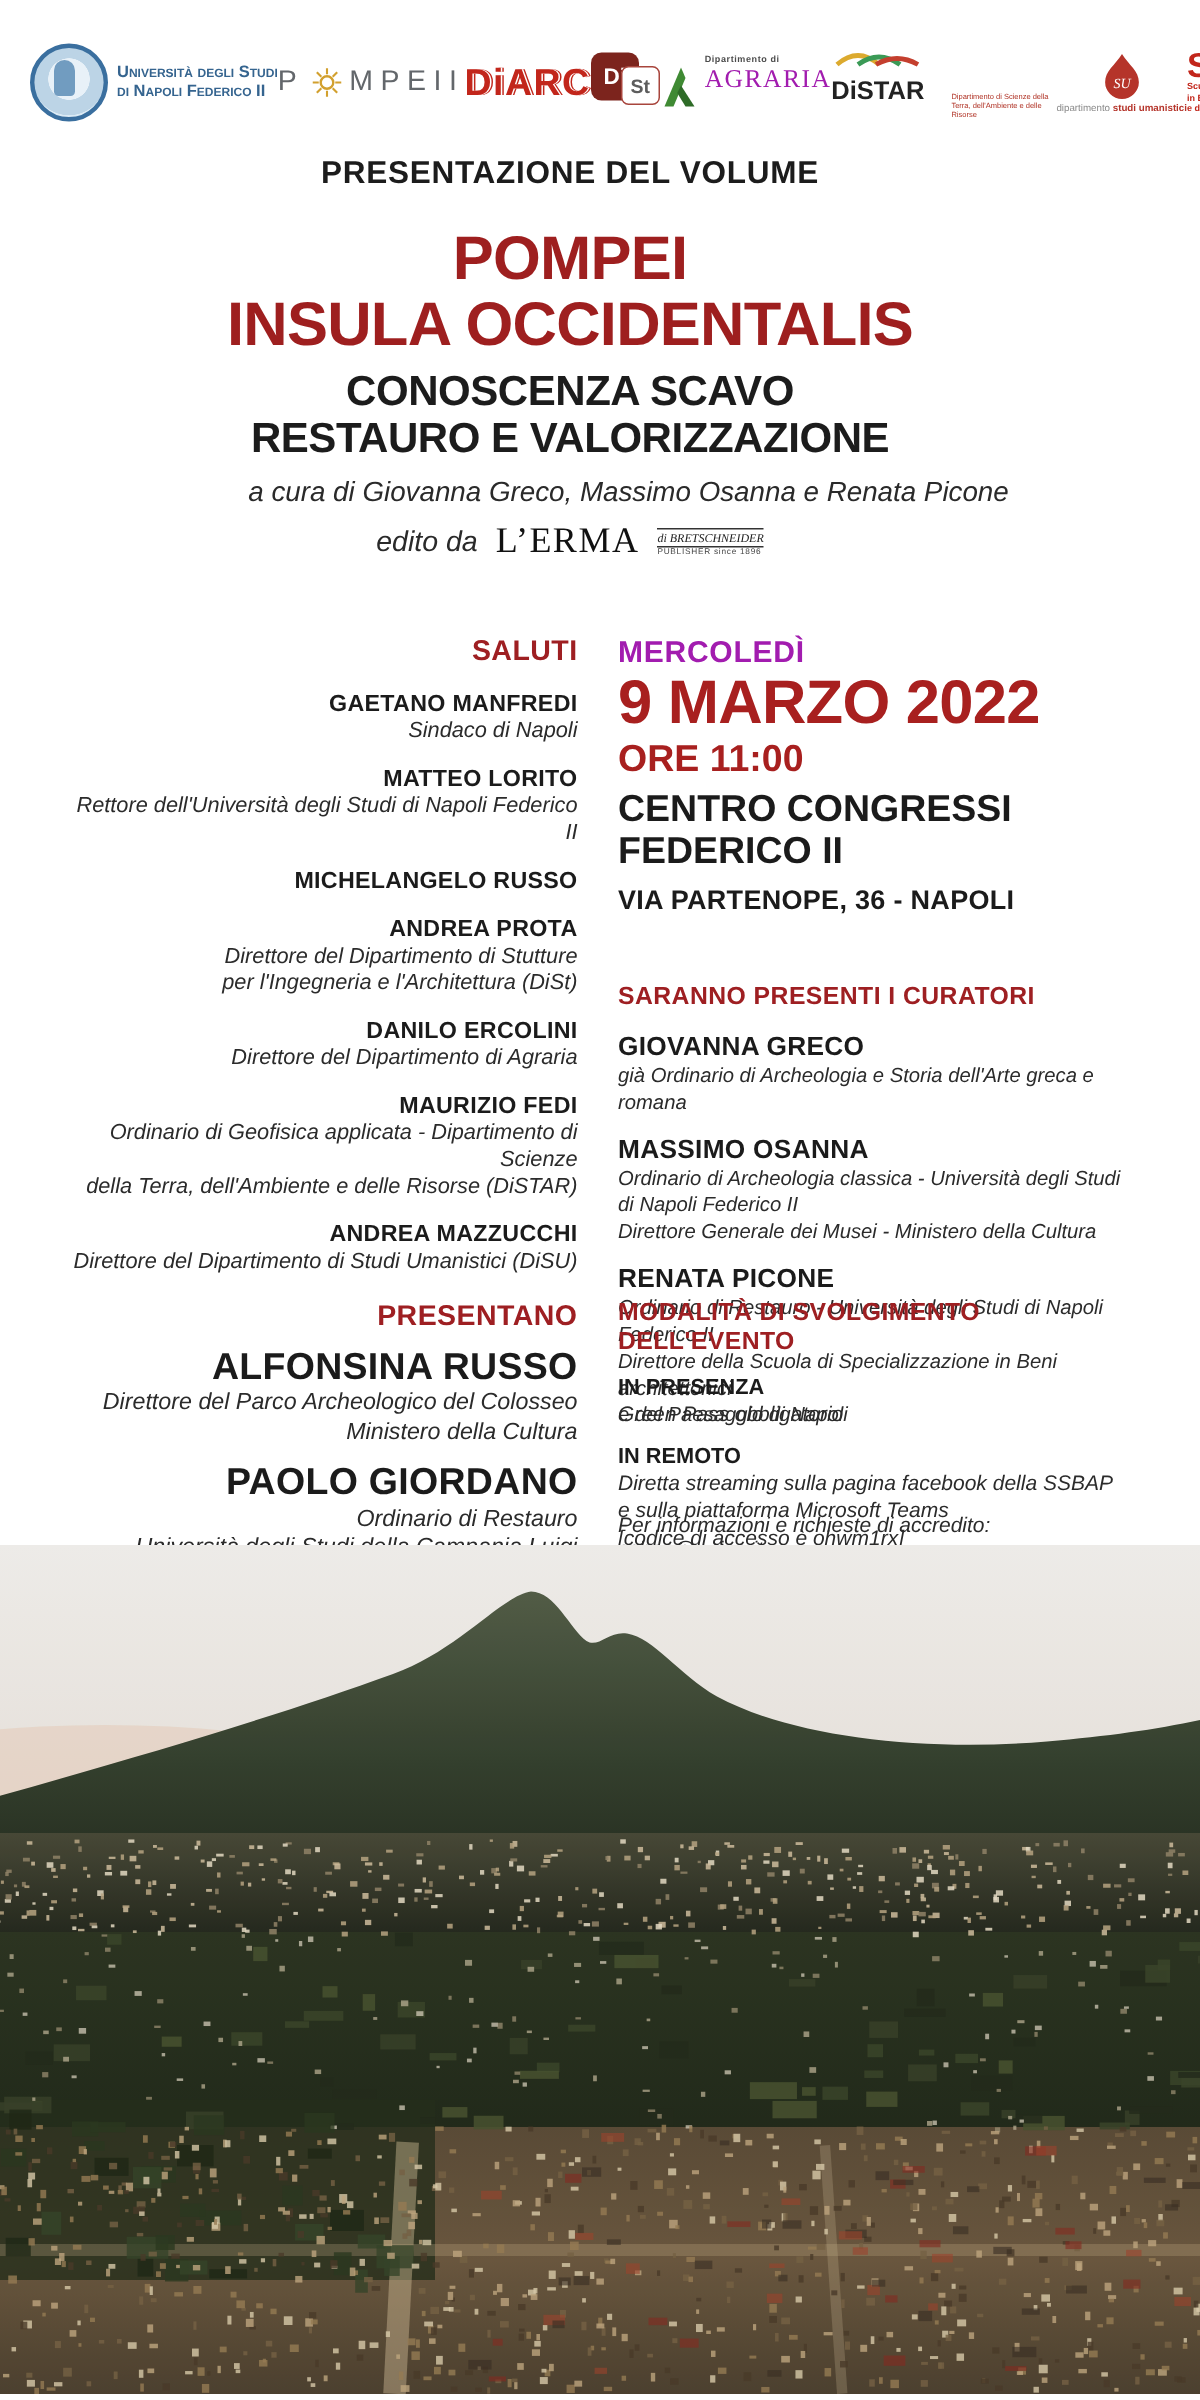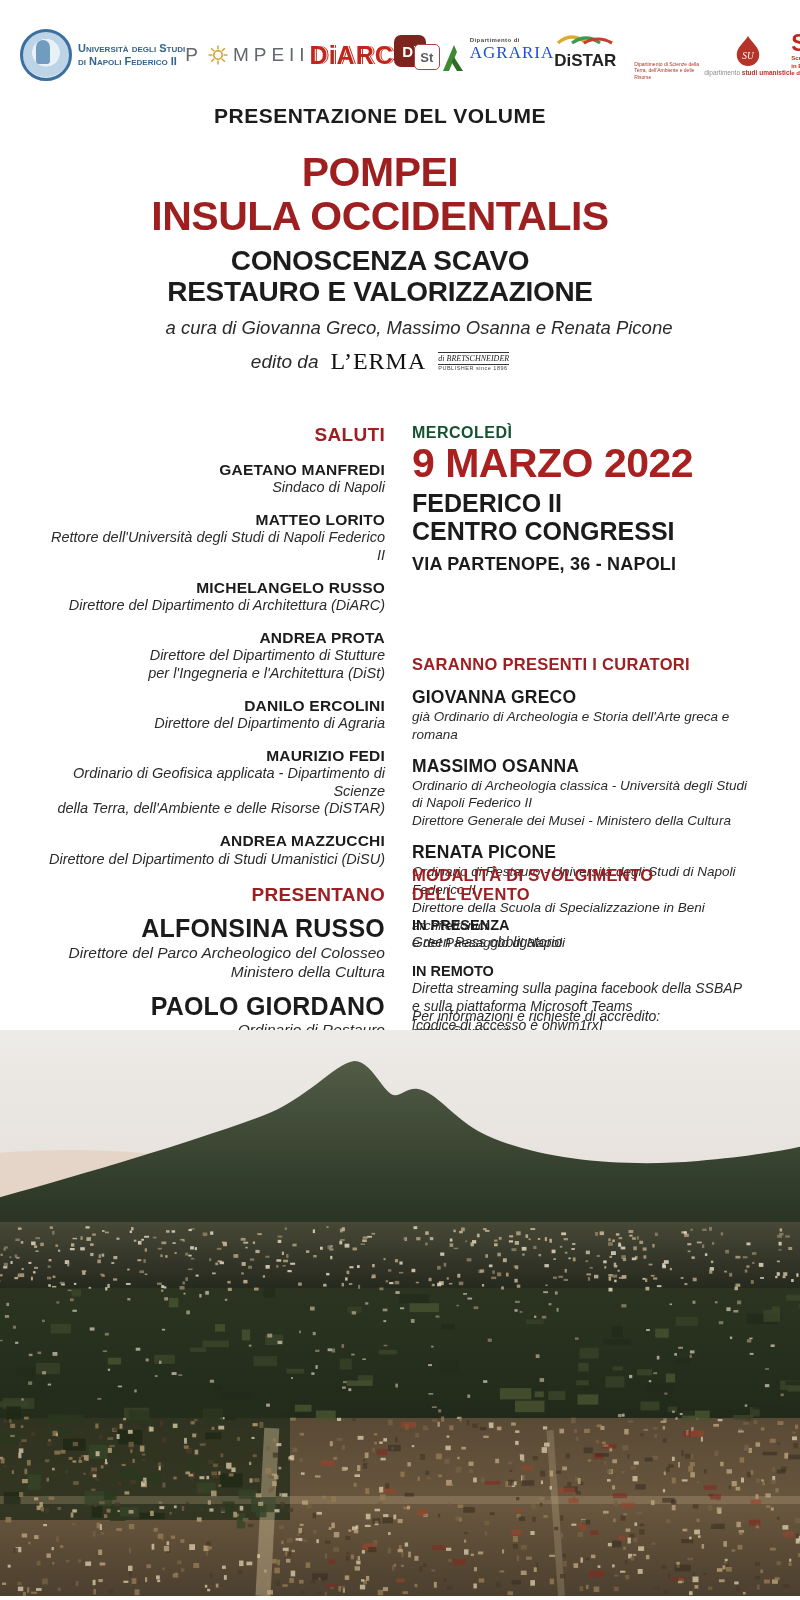--- a/index.html
+++ b/index.html
@@ -22,21 +22,21 @@
   .diarc{color:#c2261b;font-weight:800;font-size:25px;letter-spacing:1px;
          text-shadow:1px 0 0 #ffffff,2px 0 0 #c2261b;}
   .dist{position:relative;width:46px;height:40px;}
   .dist .di{position:absolute;left:0;top:0;width:32px;height:32px;background:#7c241d;border-radius:7px;
             color:#fff;font-weight:bold;font-size:15px;display:flex;align-items:center;justify-content:center;}
   .dist .st{position:absolute;left:20px;top:9px;width:24px;height:24px;background:#fff;border:1.5px solid #a8453c;
             border-radius:5px;color:#5d5d5d;font-weight:bold;font-size:13px;display:flex;align-items:center;justify-content:center;}
   .agraria{display:flex;align-items:flex-end;gap:4px;}
   .agraria-a{width:26px;height:30px;}
   .agraria-text .small{font-size:6px;font-weight:bold;color:#4c4c4c;letter-spacing:.4px;}
-  .agraria-text .big{font-family:"Liberation Serif",serif;font-size:17px;color:#1d4ed8;letter-spacing:1px;}
+  .agraria-text .big{font-family:"Liberation Serif",serif;font-size:17px;color:#a21caf;letter-spacing:1px;}
   .distar{display:flex;flex-direction:column;align-items:flex-start;}
   .distar-row{display:flex;align-items:baseline;gap:18px;}
   .distar-name{font-weight:800;font-size:17px;color:#222;}
   .distar-sub{font-size:5px;color:#b03326;width:70px;line-height:1.25;}
   .su{display:flex;flex-direction:column;align-items:center;gap:2px;}
   .su-label{font-size:6.5px;color:#8a8a8a;}
   .su-label b{color:#b5342a;}
   .ssbap{display:flex;flex-direction:column;align-items:flex-start;line-height:1;}
   .ssbap-name{color:#c2261b;font-weight:800;font-size:23px;letter-spacing:.5px;position:relative;}
   .ssbap-sub{color:#c2261b;font-size:6px;font-weight:bold;line-height:1.3;}
@@ -65,21 +65,21 @@
   .big-head{margin-top:16px;margin-bottom:8px;}
   .big .p-name{font-size:25px;letter-spacing:.2px;line-height:1.15;}
   .big .p-role{font-size:15.5px;line-height:1.25;}
   .big{margin-bottom:10px;}
   .conclude-head{margin-top:18px;margin-bottom:10px;}
   .conclude .p-name{font-size:16.5px;}
 
   
   .right-block{position:absolute;left:412px;width:345px;text-align:left;}
   #event{top:424px;}
-  .ev-day{color:#14532d;font-weight:800;font-size:16px;letter-spacing:.5px;}
+  .ev-day{color:#a21caf;font-weight:800;font-size:20px;letter-spacing:.5px;}
   .ev-date{color:#a8201f;font-weight:800;font-size:41px;line-height:1.05;letter-spacing:-.5px;}
   .ev-time{color:#a8201f;font-weight:800;font-size:25px;margin-top:2px;}
   .ev-venue{color:#1b1b1b;font-weight:800;font-size:25px;line-height:1.1;margin-top:5px;}
   .ev-addr{color:#1b1b1b;font-weight:800;font-size:18px;margin-top:9px;letter-spacing:.2px;}
   #curatori{top:655px;}
   .r-head{color:#9e1f22;font-weight:800;font-size:16.5px;letter-spacing:.3px;margin-bottom:13px;}
   .r-person{margin-bottom:12px;}
   .r-name{font-weight:800;font-size:17.5px;color:#1b1b1b;letter-spacing:.2px;}
   .r-role{font-style:italic;font-size:13.5px;color:#2b2b2b;line-height:1.32;white-space:pre-line;}
   #modalita{top:866px;}
@@ -193,21 +193,20 @@
     <div class="person">
       <div class="p-name">GAETANO MANFREDI</div>
       <div class="p-role">Sindaco di Napoli</div>
     </div>
     <div class="person">
       <div class="p-name">MATTEO LORITO</div>
       <div class="p-role">Rettore dell'Università degli Studi di Napoli Federico II</div>
     </div>
     <div class="person">
       <div class="p-name">MICHELANGELO RUSSO</div>
-      <div class="p-role">Direttore del Dipartimento di Architettura (DiARC)</div>
     </div>
     <div class="person">
       <div class="p-name">ANDREA PROTA</div>
       <div class="p-role">Direttore del Dipartimento di Stutture
 per l'Ingegneria e l'Architettura (DiSt)</div>
     </div>
     <div class="person">
       <div class="p-name">DANILO ERCOLINI</div>
       <div class="p-role">Direttore del Dipartimento di Agraria</div>
     </div>
@@ -236,23 +235,24 @@
     <div class="sec-head conclude-head">CONCLUDE</div>
     <div class="person conclude">
       <div class="p-name">GABRIEL ZUCHTRIEGEL</div>
       <div class="p-role">Direttore del Parco Archeologico di Pompei</div>
     </div>
   </div>
 
   <div class="right-block" id="event">
     <div class="ev-day">MERCOLEDÌ</div>
     <div class="ev-date">9 MARZO 2022</div>
+    <div class="ev-time">ORE 11:00</div>
     <div class="ev-venue">
+      <div>CENTRO CONGRESSI</div>
       <div>FEDERICO II</div>
-      <div>CENTRO CONGRESSI</div>
     </div>
     <div class="ev-addr">VIA PARTENOPE, 36 - NAPOLI</div>
   </div>
 
   <div class="right-block" id="curatori">
     <div class="r-head">SARANNO PRESENTI I CURATORI</div>
     <div class="r-person">
       <div class="r-name">GIOVANNA GRECO</div>
       <div class="r-role">già Ordinario di Archeologia e Storia dell'Arte greca e romana</div>
     </div>

